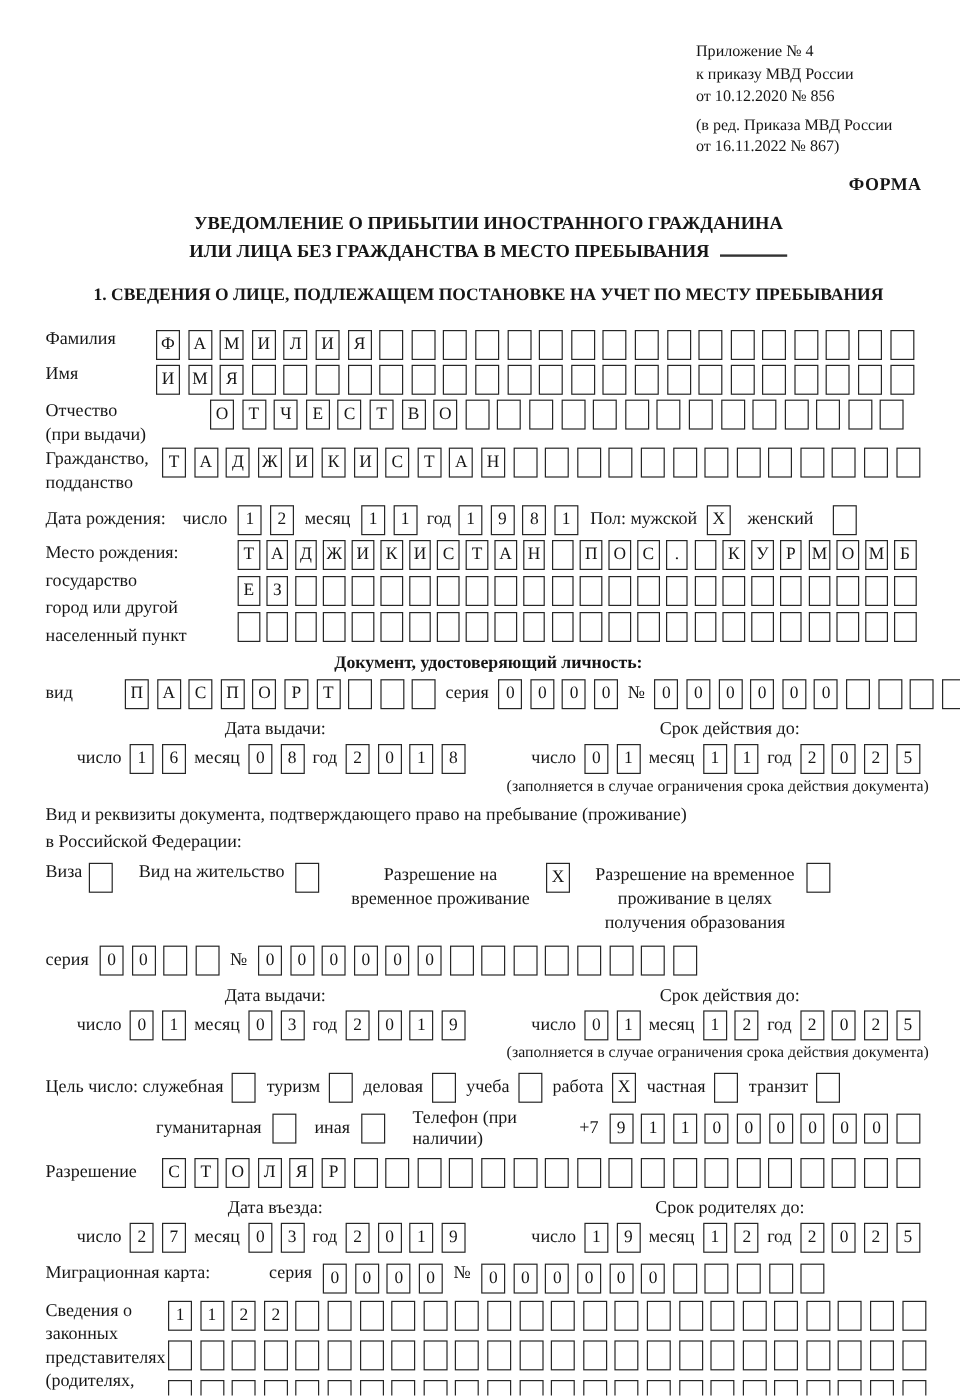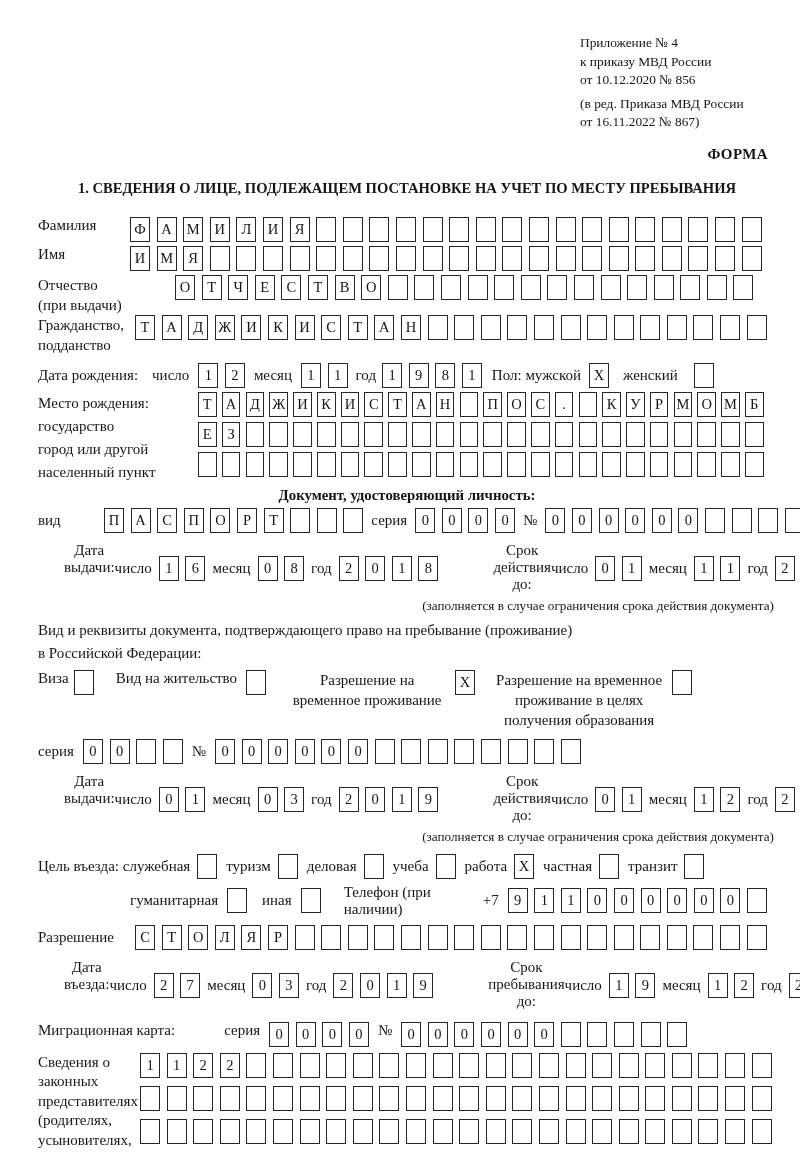--- a/index.html
+++ b/index.html
@@ -43,21 +43,21 @@
   .bp-lines span { display:block; line-height:23px; }
   .bp-cells { display:flex; flex-direction:column; gap:5px; }
 
   .center-bold { text-align:center; font-weight:bold; font-size:14.8px; margin-top:3px; }
 
   .r-vid { margin-top:4px; align-items:center; }
   .r-vid > span { margin-right:8px; }
   .r-vid .lbl { margin-right:0; }
 
   .dates { display:flex; margin-top:9px; }
-  .dgroup { display:flex; }
+  .dgroup { display:flex; flex-direction:column; }
   .dtitle { text-align:center; margin-bottom:3px; }
   .dfields { display:flex; align-items:center; }
   .dfields > span { margin-right:7px; }
   .g-left { margin-left:26px; }
   .g-right { margin-left:48px; }
   .note { text-align:right; font-size:13.2px; margin-top:2px; padding-right:2px; }
 
   .text-line { margin-top:5px; line-height:23px; }
 
   .cbrow { display:flex; align-items:flex-start; margin-top:5px; }
@@ -97,20 +97,24 @@
     <div>Приложение № 4</div>
     <div>к приказу МВД России</div>
     <div>от 10.12.2020 № 856</div>
     <div class="gap"></div>
     <div>(в ред. Приказа МВД России</div>
     <div>от 16.11.2022 № 867)</div>
   </div>
 
   <div class="forma">ФОРМА</div>
 
+  <div class="title">
+    <div>УВЕДОМЛЕНИЕ О ПРИБЫТИИ ИНОСТРАННОГО ГРАЖДАНИНА</div>
+    <div><span>ИЛИ ЛИЦА БЕЗ ГРАЖДАНСТВА В МЕСТО ПРЕБЫВАНИЯ</span><span class="uline"></span></div>
+  </div>
 
   <div class="sec1">1. СВЕДЕНИЯ О ЛИЦЕ, ПОДЛЕЖАЩЕМ ПОСТАНОВКЕ НА УЧЕТ ПО МЕСТУ ПРЕБЫВАНИЯ</div>
 
   <div class="row mt20">
     <span class="lbl w92">Фамилия</span>
     <span class="cells"><span class="cell">Ф</span><span class="cell">А</span><span class="cell">М</span><span class="cell">И</span><span class="cell">Л</span><span class="cell">И</span><span class="cell">Я</span><span class="cell"></span><span class="cell"></span><span class="cell"></span><span class="cell"></span><span class="cell"></span><span class="cell"></span><span class="cell"></span><span class="cell"></span><span class="cell"></span><span class="cell"></span><span class="cell"></span><span class="cell"></span><span class="cell"></span><span class="cell"></span><span class="cell"></span><span class="cell"></span><span class="cell"></span></span>
   </div>
 
   <div class="row mt4">
     <span class="lbl w92">Имя</span>
@@ -247,21 +251,21 @@
         <span>месяц</span>
         <span class="cells"><span class="cell">1</span><span class="cell">2</span></span>
         <span>год</span>
         <span class="cells"><span class="cell">2</span><span class="cell">0</span><span class="cell">2</span><span class="cell">5</span></span>
       </div>
     </div>
   </div>
   <div class="note">(заполняется в случае ограничения срока действия документа)</div>
 
   <div class="row purpose">
-    <span>Цель въезда: служебная</span>
+    <span>Цель число: служебная</span>
     <span class="cells"><span class="cell"></span></span>
     <span>туризм</span>
     <span class="cells"><span class="cell"></span></span>
     <span>деловая</span>
     <span class="cells"><span class="cell"></span></span>
     <span>учеба</span>
     <span class="cells"><span class="cell"></span></span>
     <span>работа</span>
     <span class="cells"><span class="cell">X</span></span>
     <span>частная</span>
@@ -291,21 +295,21 @@
       <div class="dfields">
         <span>число</span>
         <span class="cells"><span class="cell">2</span><span class="cell">7</span></span>
         <span>месяц</span>
         <span class="cells"><span class="cell">0</span><span class="cell">3</span></span>
         <span>год</span>
         <span class="cells"><span class="cell">2</span><span class="cell">0</span><span class="cell">1</span><span class="cell">9</span></span>
       </div>
     </div>
     <div class="dgroup g-right">
-      <div class="dtitle">Срок пребывания до:</div>
+      <div class="dtitle">Срок родителях до:</div>
       <div class="dfields">
         <span>число</span>
         <span class="cells"><span class="cell">1</span><span class="cell">9</span></span>
         <span>месяц</span>
         <span class="cells"><span class="cell">1</span><span class="cell">2</span></span>
         <span>год</span>
         <span class="cells"><span class="cell">2</span><span class="cell">0</span><span class="cell">2</span><span class="cell">5</span></span>
       </div>
     </div>
   </div>

